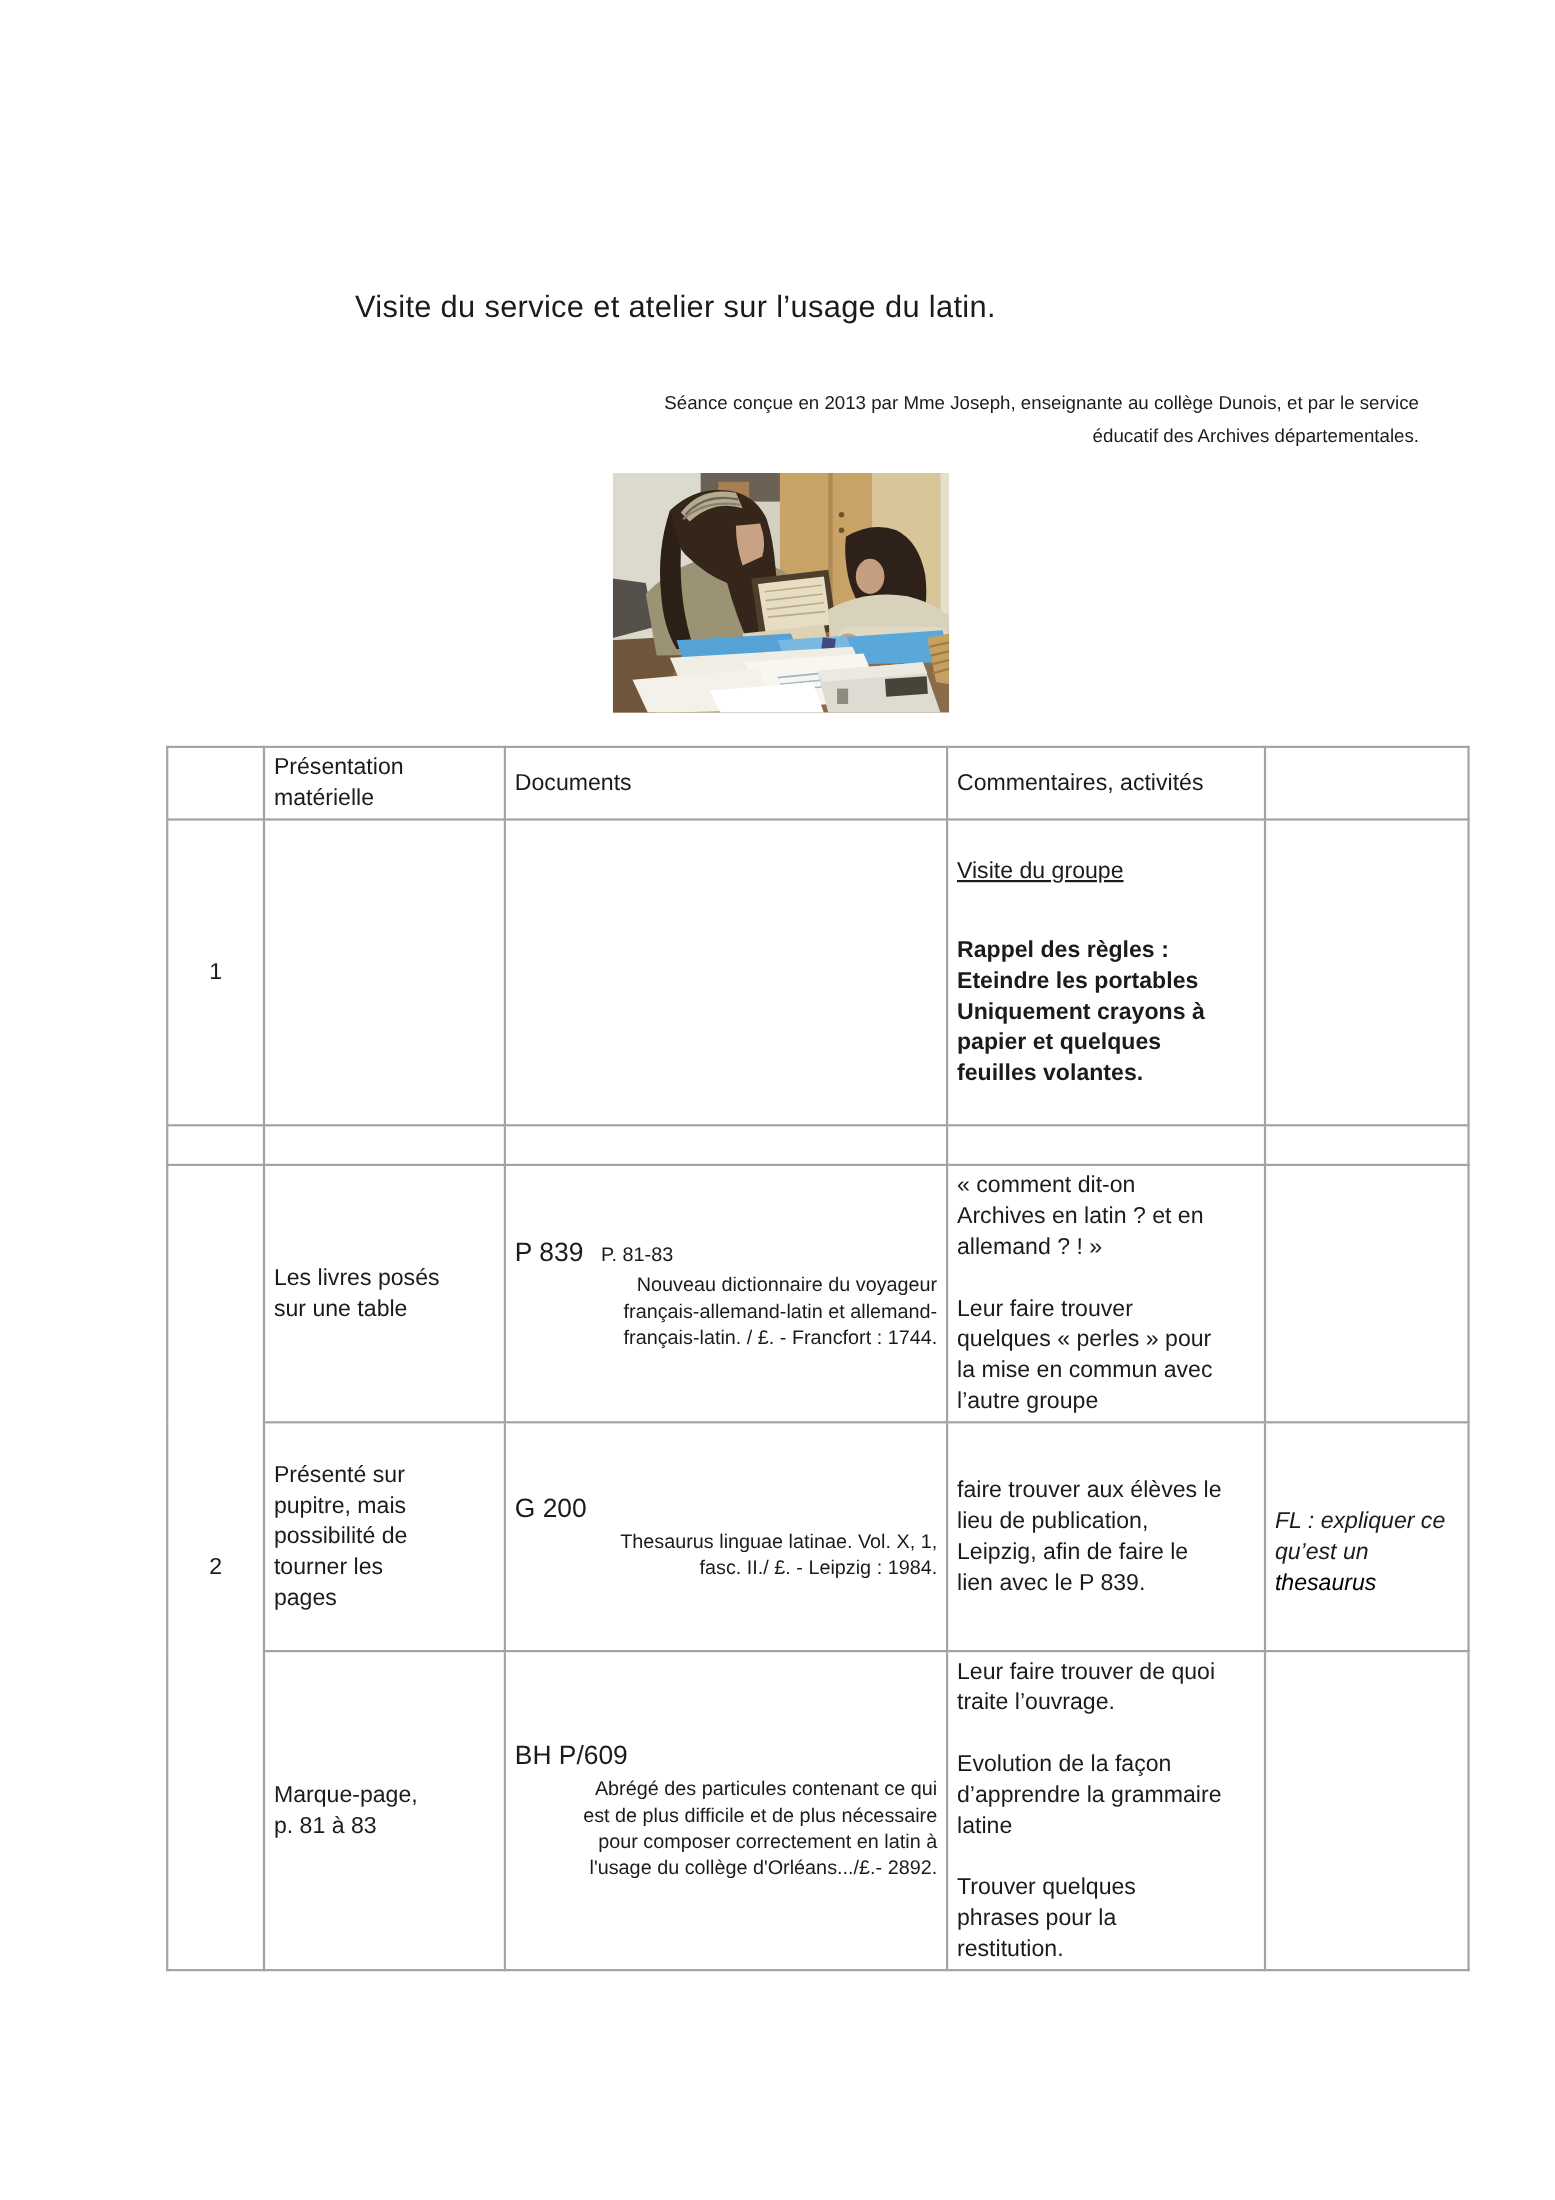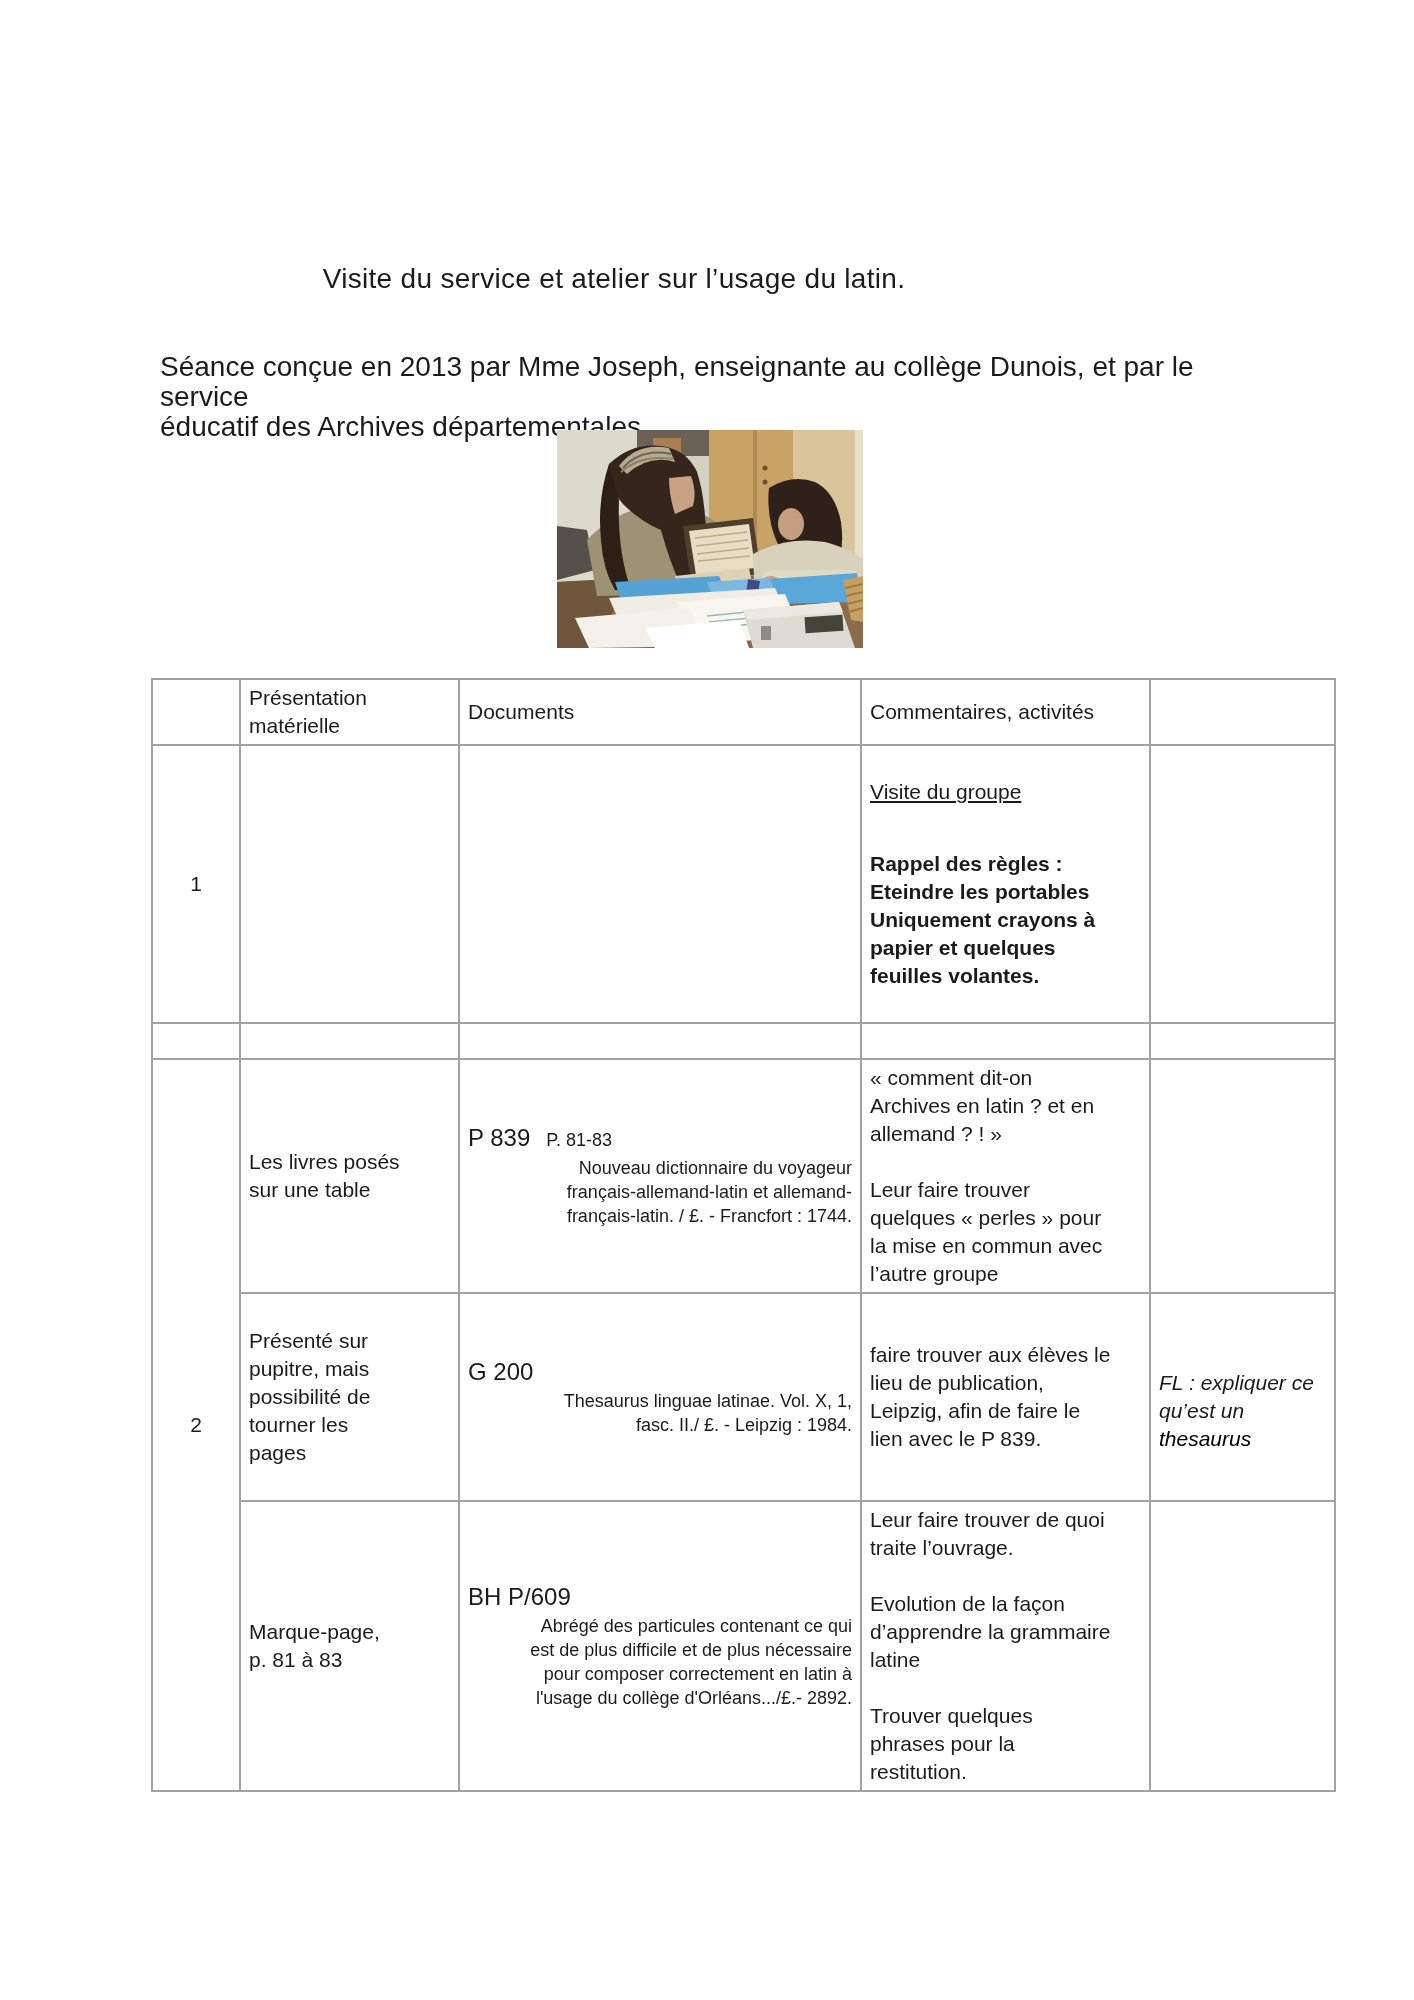--- a/index.html
+++ b/index.html
@@ -7,21 +7,21 @@
     width:1414px;height:2000px;position:relative;
     font-family:"Liberation Sans","DejaVu Sans",sans-serif;
     color:#1b1b1b;
   }
   .page-title{
     position:absolute;top:248px;left:0;width:1228px;
     text-align:center;font-size:28px;letter-spacing:.3px;white-space:pre-line;margin-top:15px;
   }
   .intro{
     position:absolute;top:352px;left:160px;width:1130px;
-    font-size:28px;line-height:30px;white-space:pre-line;
+    font-size:17px;line-height:30px;white-space:pre-line;text-align:right;
   }
   .photo{
     position:absolute;top:430px;left:557px;width:306px;height:218px;overflow:hidden;
   }
   .photo svg{display:block;width:306px;height:218px;}
   table.sheet{
     position:absolute;top:678px;left:151px;width:1183px;
     border-collapse:collapse;table-layout:fixed;
   }
   table.sheet td{

